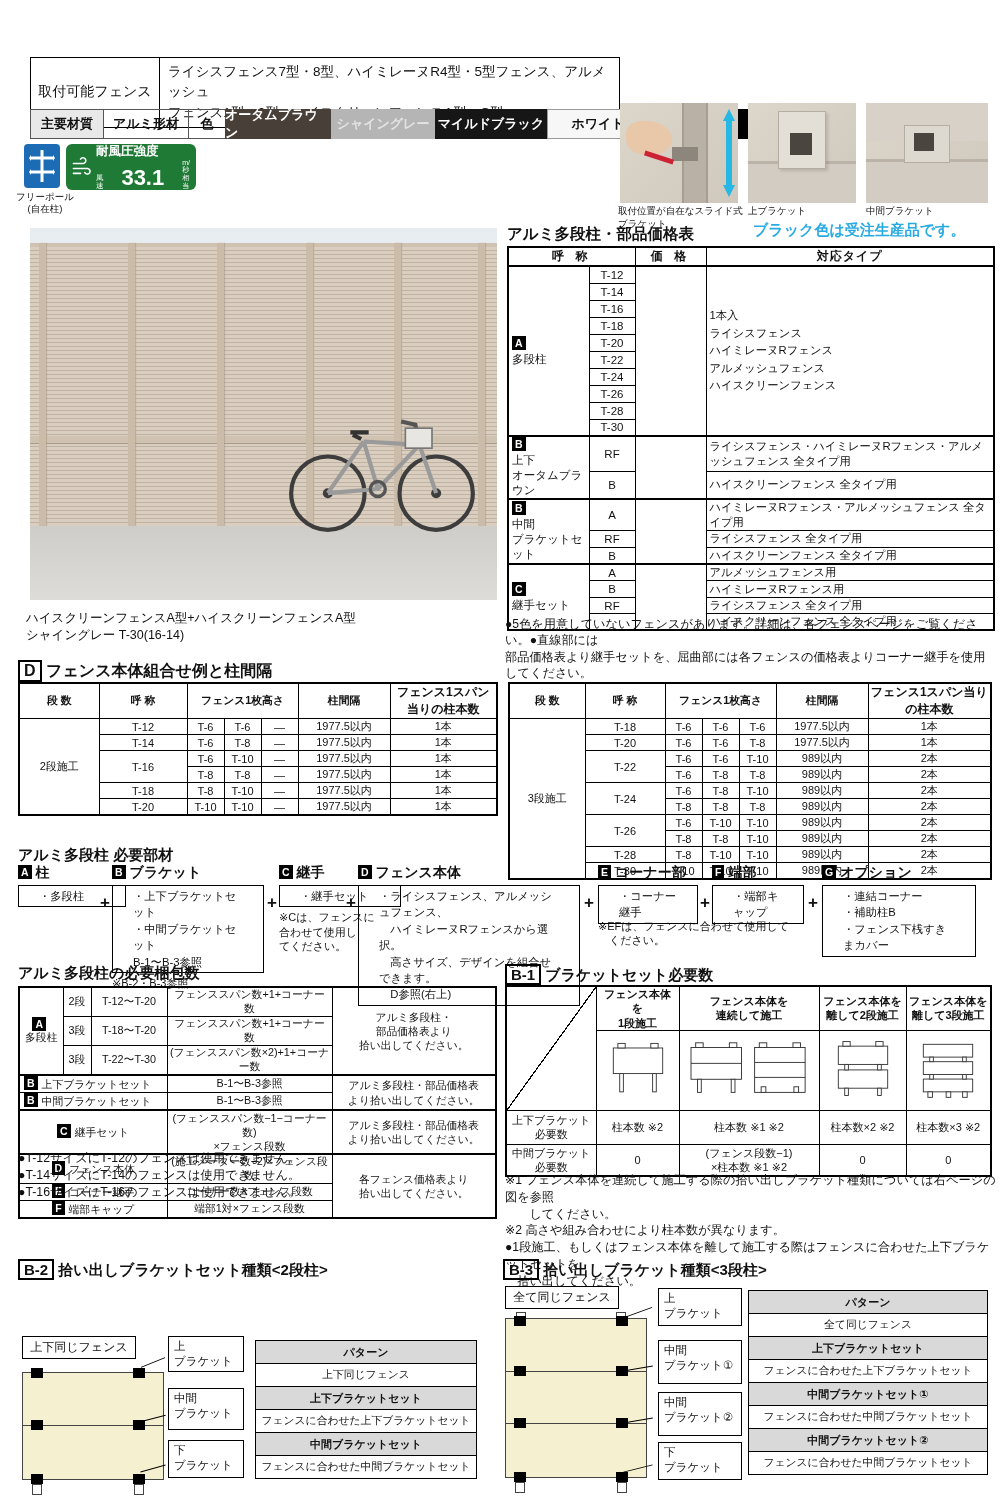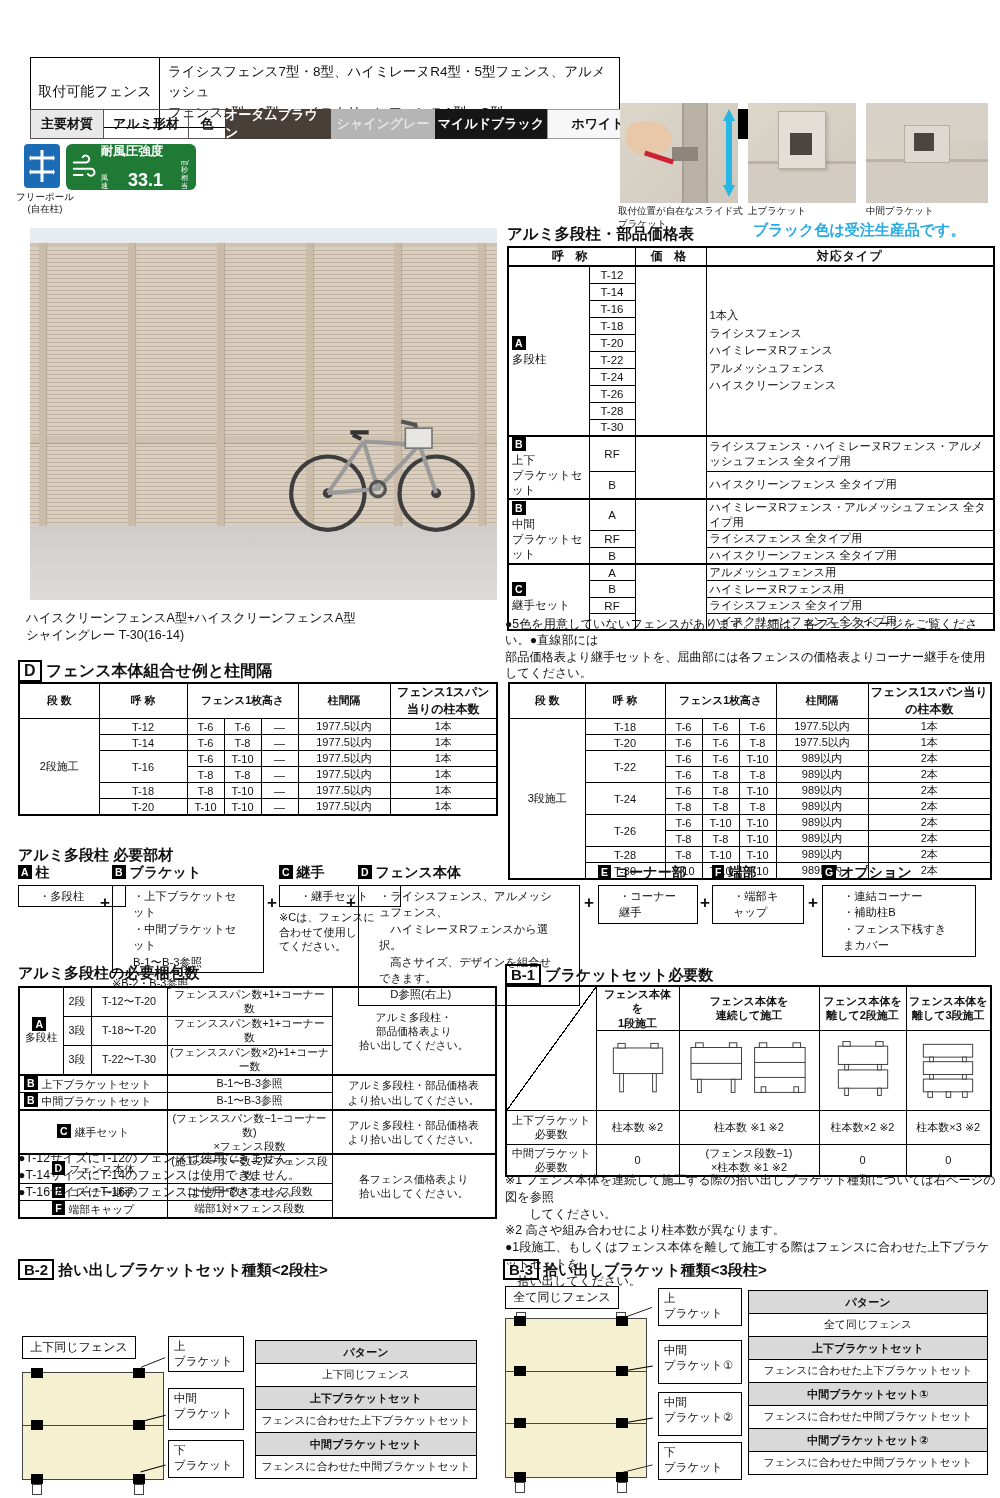--- a/index.html
+++ b/index.html
@@ -19,21 +19,21 @@
   .color-cell{display:flex;align-items:center;justify-content:center;font-size:13px;font-weight:bold;}
   
   #freepole{left:24px;top:144px;width:36px;height:44px;background:#1c6bb5;border-radius:4px;
       display:flex;align-items:center;justify-content:center;}
   #freepole-cap{left:10px;top:191px;width:70px;font-size:9.5px;text-align:center;line-height:1.25;}
   #wind{left:66px;top:144px;width:130px;height:46px;background:#1e7a35;border-radius:6px;color:#fff;
       display:flex;align-items:center;padding:0 6px;box-sizing:border-box;}
   #wind .wt{margin-left:4px;}
   #wind .t1{font-size:12.5px;font-weight:bold;line-height:1.1;}
   #wind .t2{display:flex;align-items:flex-end;line-height:1;}
-  #wind .sm{font-size:7.5px;} #wind .bigv{font-size:18px;font-weight:bold;margin:0 18px;}
+  #wind .sm{font-size:7.5px;} #wind .bigv{font-size:22px;font-weight:bold;margin:0 18px;}
   #wind .st{display:flex;flex-direction:column;font-size:7px;line-height:1.1;}
   
   .tphoto{top:103px;height:100px;background:linear-gradient(135deg,#ddd6cb,#cfc8bd);overflow:hidden;}
   .tcap{top:205px;font-size:9.5px;}
   
   #price-title{left:507px;top:224px;font-size:15.5px;font-weight:bold;}
   #price-notice{left:753px;top:221px;font-size:15px;font-weight:bold;color:#29abe2;}
   #price-wrap{left:507px;top:246px;}
   #price-table{border-collapse:collapse;border:2px solid #000;table-layout:fixed;width:486px;
       font-size:11.5px;}
@@ -244,21 +244,21 @@
             <td class="code">T-26</td>
           </tr>
           <tr style="height: 17px;">
             <td class="code">T-28</td>
           </tr>
           <tr style="height: 17px;">
             <td class="code">T-30</td>
           </tr>
           <tr style="height: 24px;">
             <td class="glabel gt" rowspan="2"><span class="sq">B</span><div class="pre">上下
-ブラケットセット</div></td>
+オータムブラウン</div></td>
             <td class="code gt">RF</td>
             <td class="gt" rowspan="2"></td>
             <td class="type gt">ライシスフェンス・ハイミレーヌRフェンス・アルメッシュフェンス 全タイプ用</td>
           </tr>
           <tr style="height: 24px;">
             <td class="code">B</td>
             <td class="type">ハイスクリーンフェンス 全タイプ用</td>
           </tr>
           <tr style="height: 17px;">
             <td class="glabel gt" rowspan="3"><span class="sq">B</span><div class="pre">中間
@@ -536,20 +536,22 @@
   <div class="abs plus" style="left:584px;top:893px;">+</div>
   <div class="abs" style="left:598px;top:864px;width:100px;">
     <div class="pitem-h"><span class="sq">E</span><span>コーナー部</span></div>
     <div class="pbox">・コーナー継手</div>
   </div>
   <div class="abs plus" style="left:700px;top:893px;">+</div>
   <div class="abs" style="left:712px;top:864px;width:92px;">
     <div class="pitem-h"><span class="sq">F</span><span>端部</span></div>
     <div class="pbox">・端部キャップ</div>
   </div>
+  <div class="abs pnote" style="left:598px;top:916px;width:216px;">※EFは、フェンスに合わせて使用して
+　ください。</div>
   <div class="abs plus" style="left:808px;top:893px;">+</div>
   <div class="abs" style="left:822px;top:864px;width:154px;">
     <div class="pitem-h"><span class="sq">G</span><span>オプション</span></div>
     <div class="pbox">・連結コーナー
 ・補助柱B
 ・フェンス下桟すきまカバー</div>
   </div>
 
   <div class="abs" id="pack-title">アルミ多段柱の必要梱包数</div>
   <div class="abs" id="pack-wrap">

